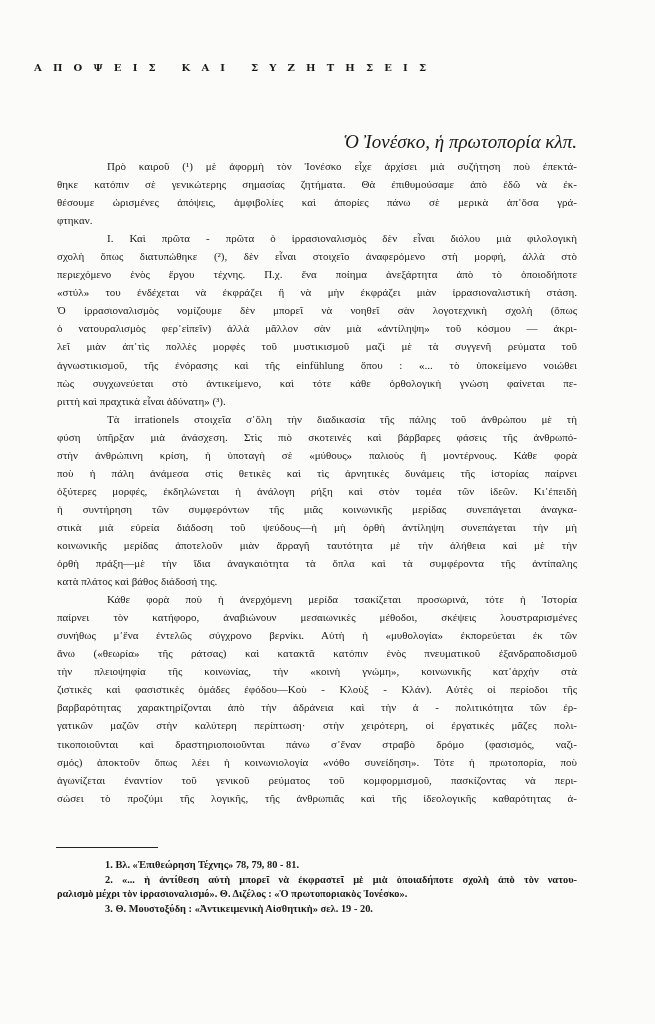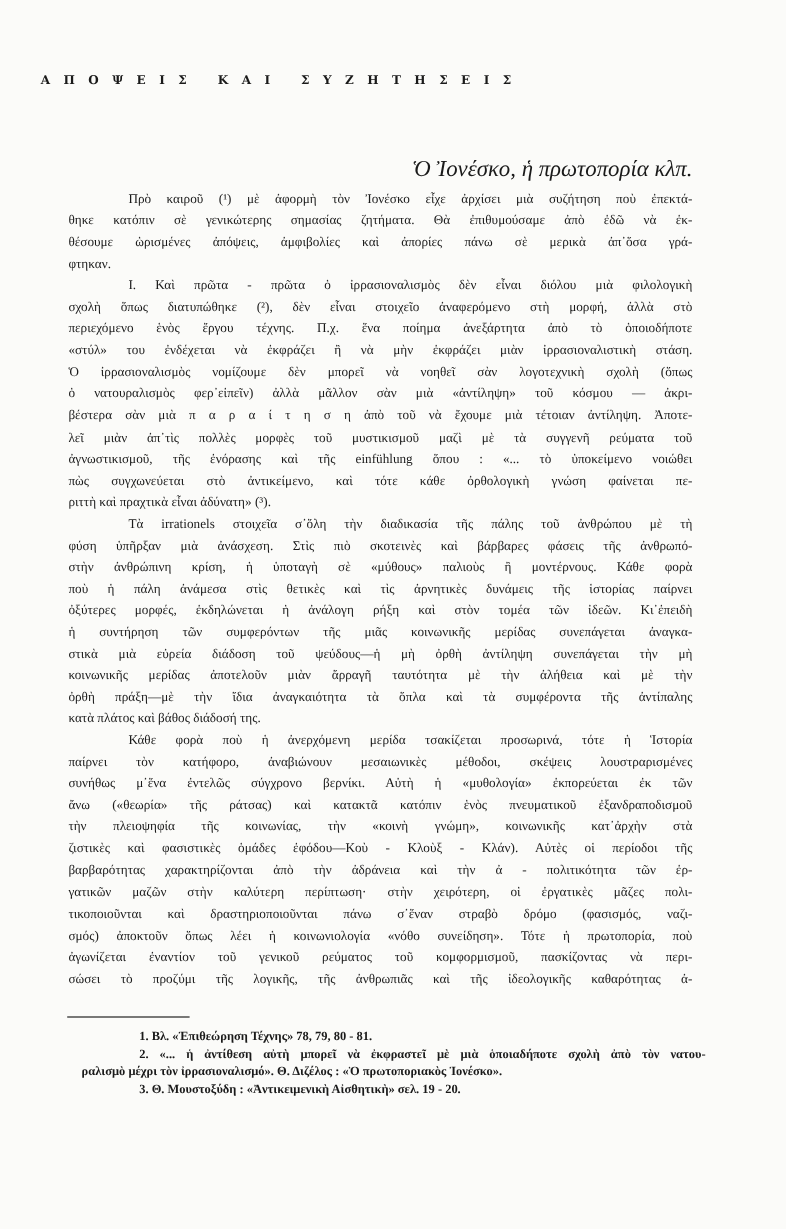--- a/index.html
+++ b/index.html
@@ -21,21 +21,21 @@
     font-family:"Liberation Serif", serif; font-size:11px; line-height:18.05px;
   }
   .line { display:block; white-space:nowrap; text-align:justify; text-align-last:justify; height:18.05px; }
   .line.last { text-align-last:left; }
   .line.indent { padding-left:50px; }
   .rule {
     position:absolute; top:847px; left:56px; width:102px; border-top:1px solid #222;
   }
   .notes {
     position:absolute; top:858px; left:57px; width:520px;
-    font-family:"Liberation Serif", serif; font-weight:bold; font-size:10.4px; line-height:14.7px;margin-left:11px;
+    font-family:"Liberation Serif", serif; font-weight:bold; font-size:10.4px; line-height:14.7px;
   }
   .notes .line { height:14.7px; }
   .notes .line.indent { padding-left:48px; }
 </style>
 </head>
 <body>
 
 <div class="section-title">ΑΠΟΨΕΙΣ ΚΑΙ ΣΥΖΗΤΗΣΕΙΣ</div>
 <div class="article-title">Ὁ Ἰονέσκο, ἡ πρωτοπορία κλπ.</div>
 
@@ -43,21 +43,20 @@
   <span class="line indent">Πρὸ καιροῦ (¹) μὲ ἀφορμὴ τὸν Ἰονέσκο εἶχε ἀρχίσει μιὰ συζήτηση ποὺ ἐπεκτά-</span>
   <span class="line">θηκε κατόπιν σὲ γενικώτερης σημασίας ζητήματα. Θὰ ἐπιθυμούσαμε ἀπὸ ἐδῶ νὰ ἐκ-</span>
   <span class="line">θέσουμε ὡρισμένες ἀπόψεις, ἀμφιβολίες καὶ ἀπορίες πάνω σὲ μερικὰ ἀπ᾽ὅσα γρά-</span>
   <span class="line last">φτηκαν.</span>
   <span class="line indent">Ι. Καὶ πρῶτα - πρῶτα ὁ ἰρρασιοναλισμὸς δὲν εἶναι διόλου μιὰ φιλολογικὴ</span>
   <span class="line">σχολὴ ὅπως διατυπώθηκε (²), δὲν εἶναι στοιχεῖο ἀναφερόμενο στὴ μορφή, ἀλλὰ στὸ</span>
   <span class="line">περιεχόμενο ἑνὸς ἔργου τέχνης. Π.χ. ἕνα ποίημα ἀνεξάρτητα ἀπὸ τὸ ὁποιοδήποτε</span>
   <span class="line">«στύλ» του ἐνδέχεται νὰ ἐκφράζει ἢ νὰ μὴν ἐκφράζει μιὰν ἰρρασιοναλιστικὴ στάση.</span>
   <span class="line">Ὁ ἰρρασιοναλισμὸς νομίζουμε δὲν μπορεῖ νὰ νοηθεῖ σὰν λογοτεχνικὴ σχολὴ (ὅπως</span>
   <span class="line">ὁ νατουραλισμὸς φερ᾽εἰπεῖν) ἀλλὰ μᾶλλον σὰν μιὰ «ἀντίληψη» τοῦ κόσμου — ἀκρι-</span>
-  <span class="line">βέστερα σὰν μιὰ π α ρ α ί τ η σ η ἀπὸ τοῦ νὰ ἔχουμε μιὰ τέτοιαν ἀντίληψη. Ἀποτε-</span>
   <span class="line">λεῖ μιὰν ἀπ᾽τὶς πολλὲς μορφὲς τοῦ μυστικισμοῦ μαζὶ μὲ τὰ συγγενῆ ρεύματα τοῦ</span>
   <span class="line">ἀγνωστικισμοῦ, τῆς ἐνόρασης καὶ τῆς einfühlung ὅπου : «... τὸ ὑποκείμενο νοιώθει</span>
   <span class="line">πὼς συγχωνεύεται στὸ ἀντικείμενο, καὶ τότε κάθε ὀρθολογικὴ γνώση φαίνεται πε-</span>
   <span class="line last">ριττὴ καὶ πραχτικὰ εἶναι ἀδύνατη» (³).</span>
   <span class="line indent">Τὰ irrationels στοιχεῖα σ᾽ὅλη τὴν διαδικασία τῆς πάλης τοῦ ἀνθρώπου μὲ τὴ</span>
   <span class="line">φύση ὑπῆρξαν μιὰ ἀνάσχεση. Στὶς πιὸ σκοτεινὲς καὶ βάρβαρες φάσεις τῆς ἀνθρωπό-</span>
   <span class="line">στὴν ἀνθρώπινη κρίση, ἡ ὑποταγὴ σὲ «μύθους» παλιοὺς ἢ μοντέρνους. Κάθε φορὰ</span>
   <span class="line">ποὺ ἡ πάλη ἀνάμεσα στὶς θετικὲς καὶ τὶς ἀρνητικὲς δυνάμεις τῆς ἱστορίας παίρνει</span>
   <span class="line">ὀξύτερες μορφές, ἐκδηλώνεται ἡ ἀνάλογη ρήξη καὶ στὸν τομέα τῶν ἰδεῶν. Κι᾽ἐπειδὴ</span>
   <span class="line">ἡ συντήρηση τῶν συμφερόντων τῆς μιᾶς κοινωνικῆς μερίδας συνεπάγεται ἀναγκα-</span>

